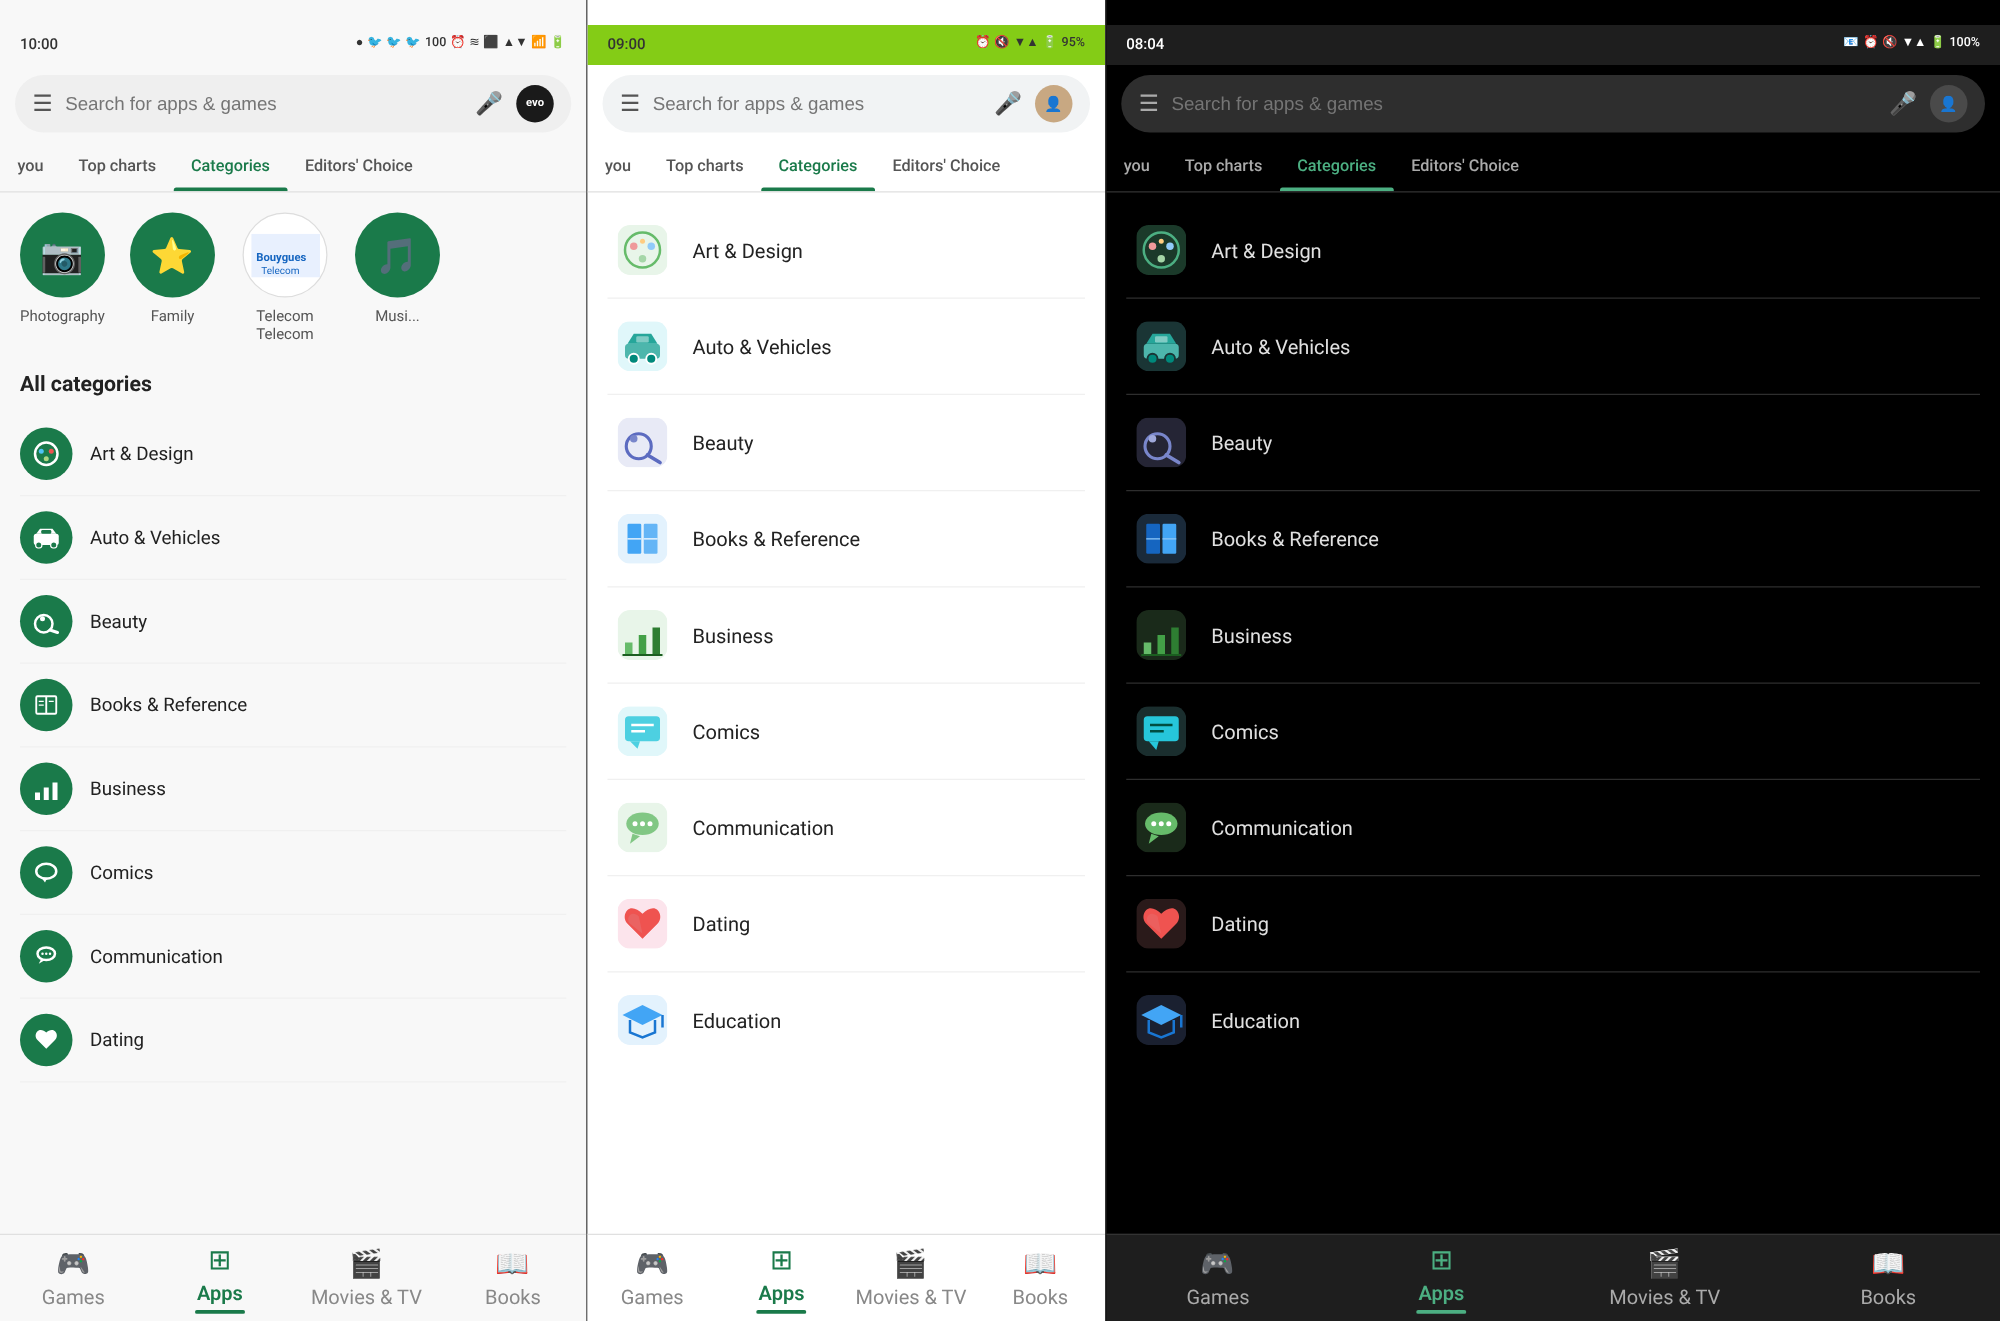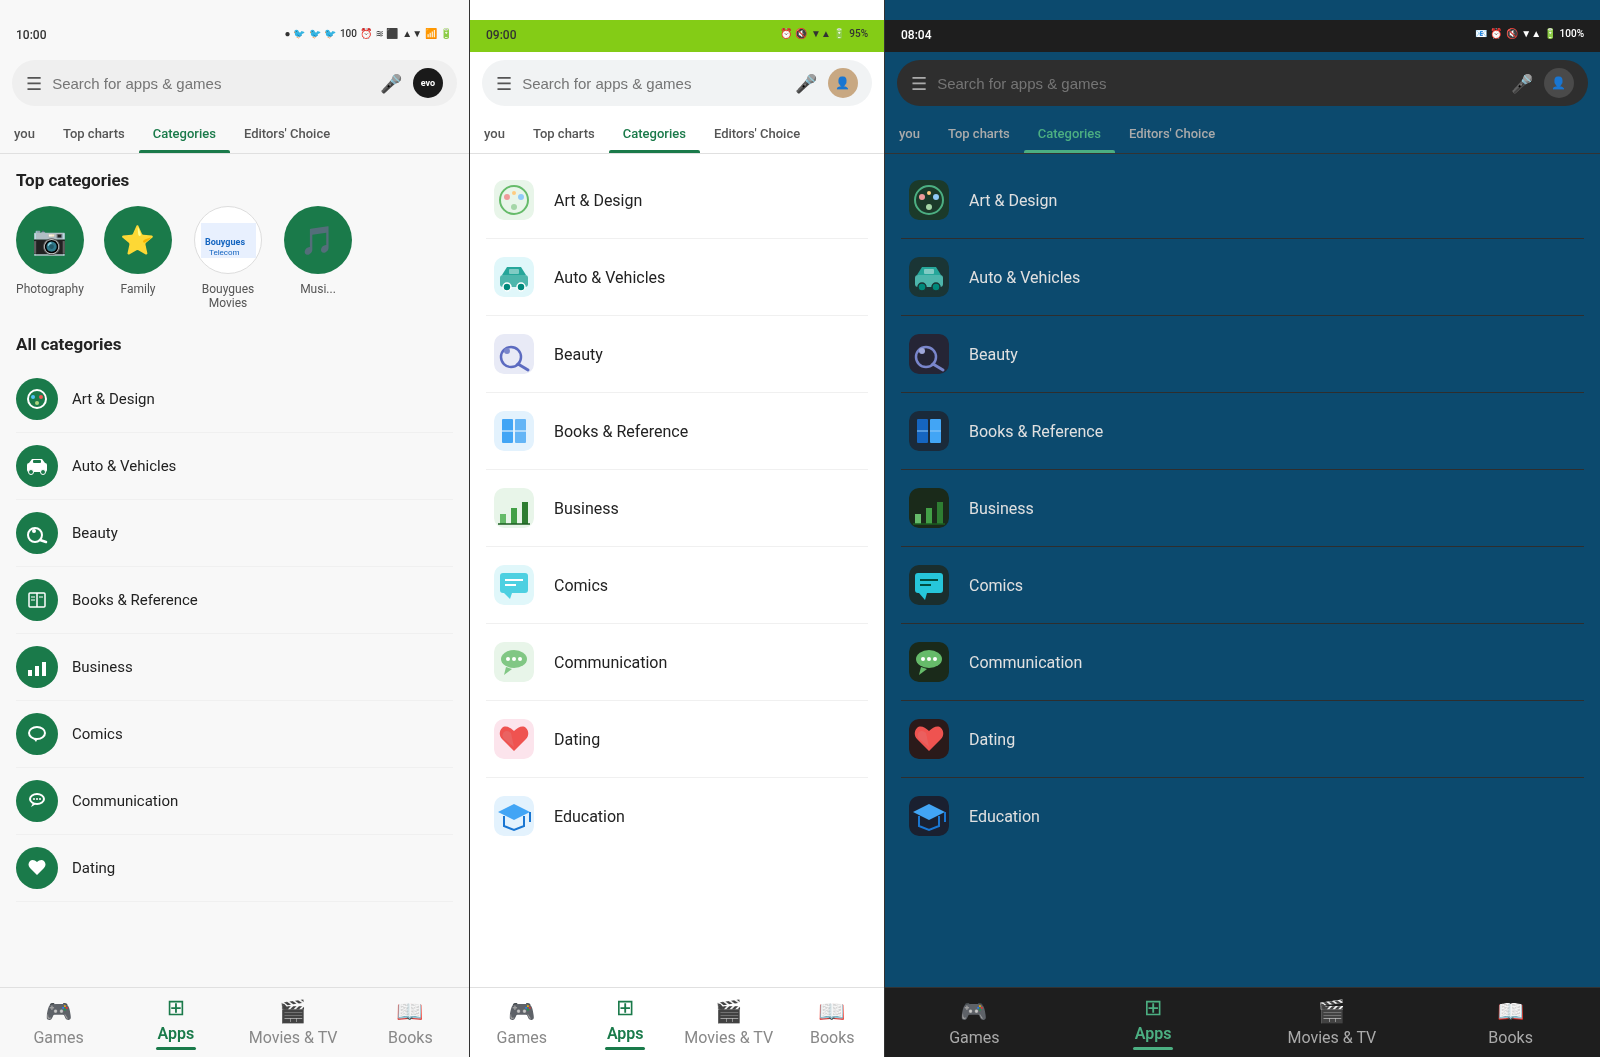--- a/index.html
+++ b/index.html
@@ -29,21 +29,21 @@
     .phone-2 {
       width: 415px;
       height: 1057px;
       background: #ffffff;
       border-right: 1px solid #333;
     }
 
     .phone-3 {
       width: 715px;
       height: 1057px;
-      background: #0c4a6e;
+      background: #000000;
     }
 
     
     .status-bar {
       display: flex;
       justify-content: space-between;
       align-items: flex-start;
       padding: 8px 16px;
       font-size: 12px;
       font-weight: 500;
@@ -398,39 +398,38 @@
   <div class="tabs">
     <div class="tab" style="font-size:13px">you</div>
     <div class="tab" style="font-size:13px">Top charts</div>
     <div class="tab active" style="font-size:13px">Categories</div>
     <div class="tab" style="font-size:13px">Editors' Choice</div>
   </div>
 
   <div class="content" style="padding-bottom:0;overflow-y:hidden;">
 
     <div class="top-categories">
-      <div class="section-title">Top categories</div>
       <div class="category-icons-row">
         <div class="top-cat-item">
           <div class="top-cat-circle">📷</div>
           <span class="top-cat-label">Photography</span>
         </div>
         <div class="top-cat-item">
           <div class="top-cat-circle">⭐</div>
           <span class="top-cat-label">Family</span>
         </div>
         <div class="top-cat-item">
           <div class="bouygues-circle">
             <svg width="55" height="35" viewBox="0 0 55 35">
               <rect width="55" height="35" fill="#e8f0fe"></rect>
               <text x="4" y="22" font-size="9" fill="#1565c0" font-weight="bold">Bouygues</text>
               <text x="8" y="32" font-size="8" fill="#1565c0">Telecom</text>
             </svg>
           </div>
-          <span class="top-cat-label">Bouygues Movies</span>
+          <span class="top-cat-label">Telecom Telecom</span>
         </div>
         <div class="top-cat-item">
           <div class="top-cat-circle" style="background:#1a7a4a">🎵</div>
           <span class="top-cat-label">Musi...</span>
         </div>
       </div>
 
       <div class="all-categories-title">All categories</div>
       <div>
         <div class="category-list-item">

